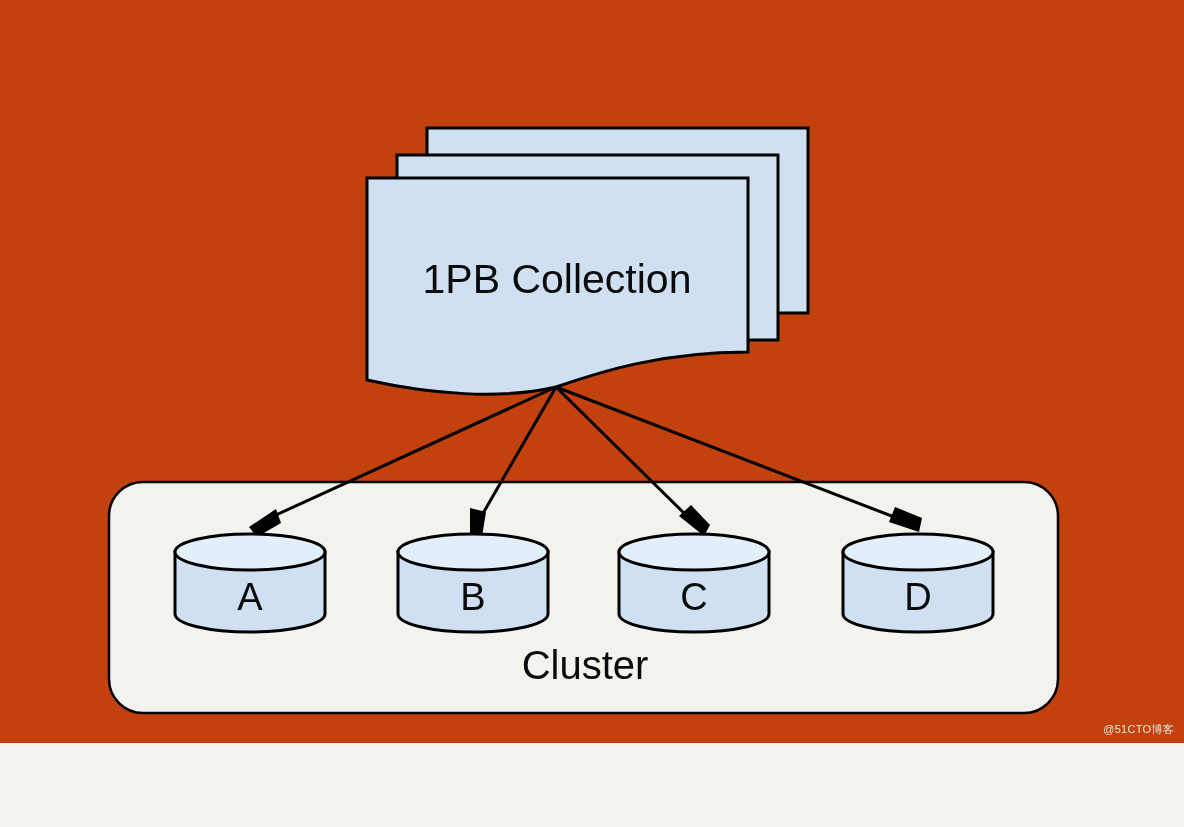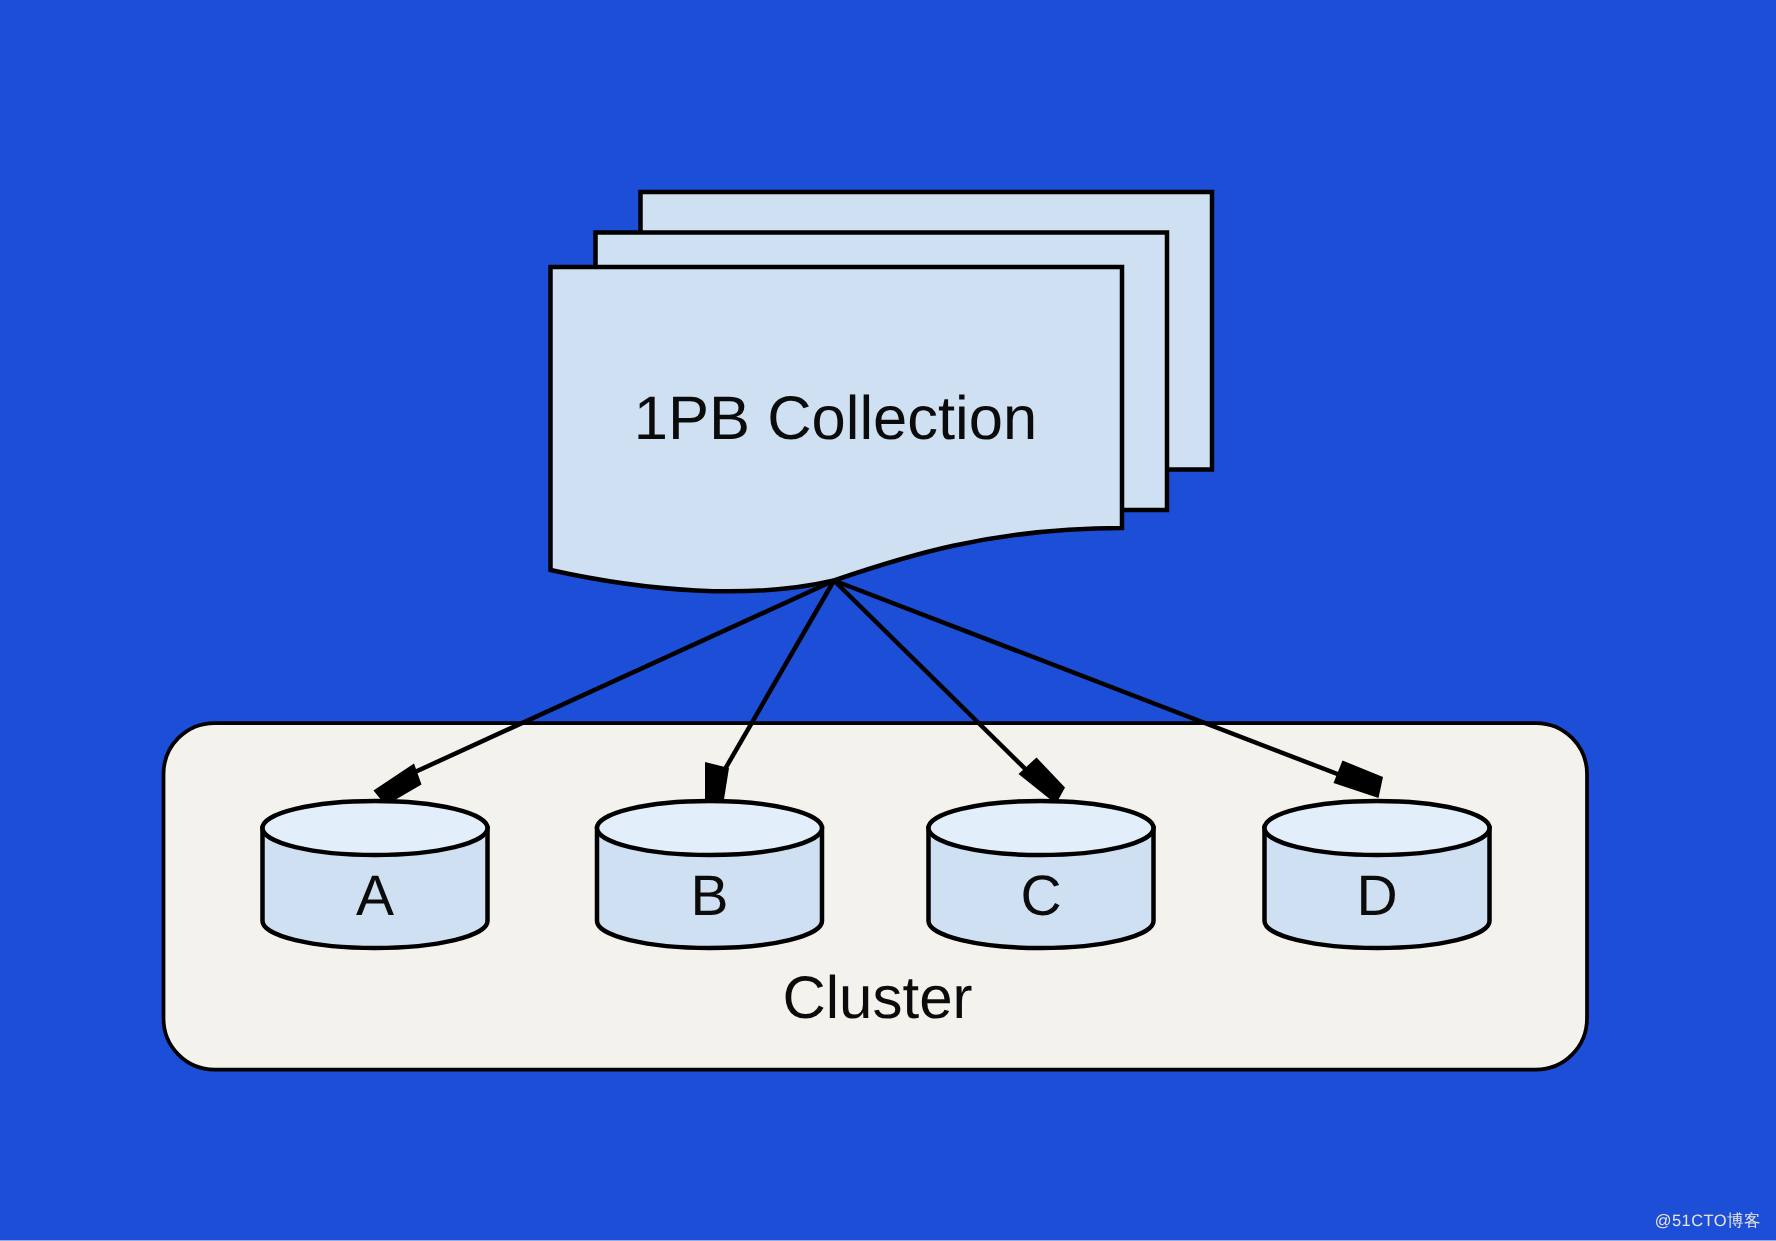--- a/index.html
+++ b/index.html
@@ -6,22 +6,22 @@
     margin: 0;
     padding: 0;
     background: #f4f2ed;
   }
   body {
     font-family: "Liberation Sans", "DejaVu Sans", sans-serif;
   }
   #canvas {
     position: relative;
     width: 1184px;
-    height: 827px;
-    background: #1d4ed8;
+    height: 743px;
+    background: #c2410c;
     overflow: hidden;
   }
   #diagram-svg {
     position: absolute;
     left: 0;
     top: 0;
     width: 1184px;
     height: 827px;
     display: block;
   }

